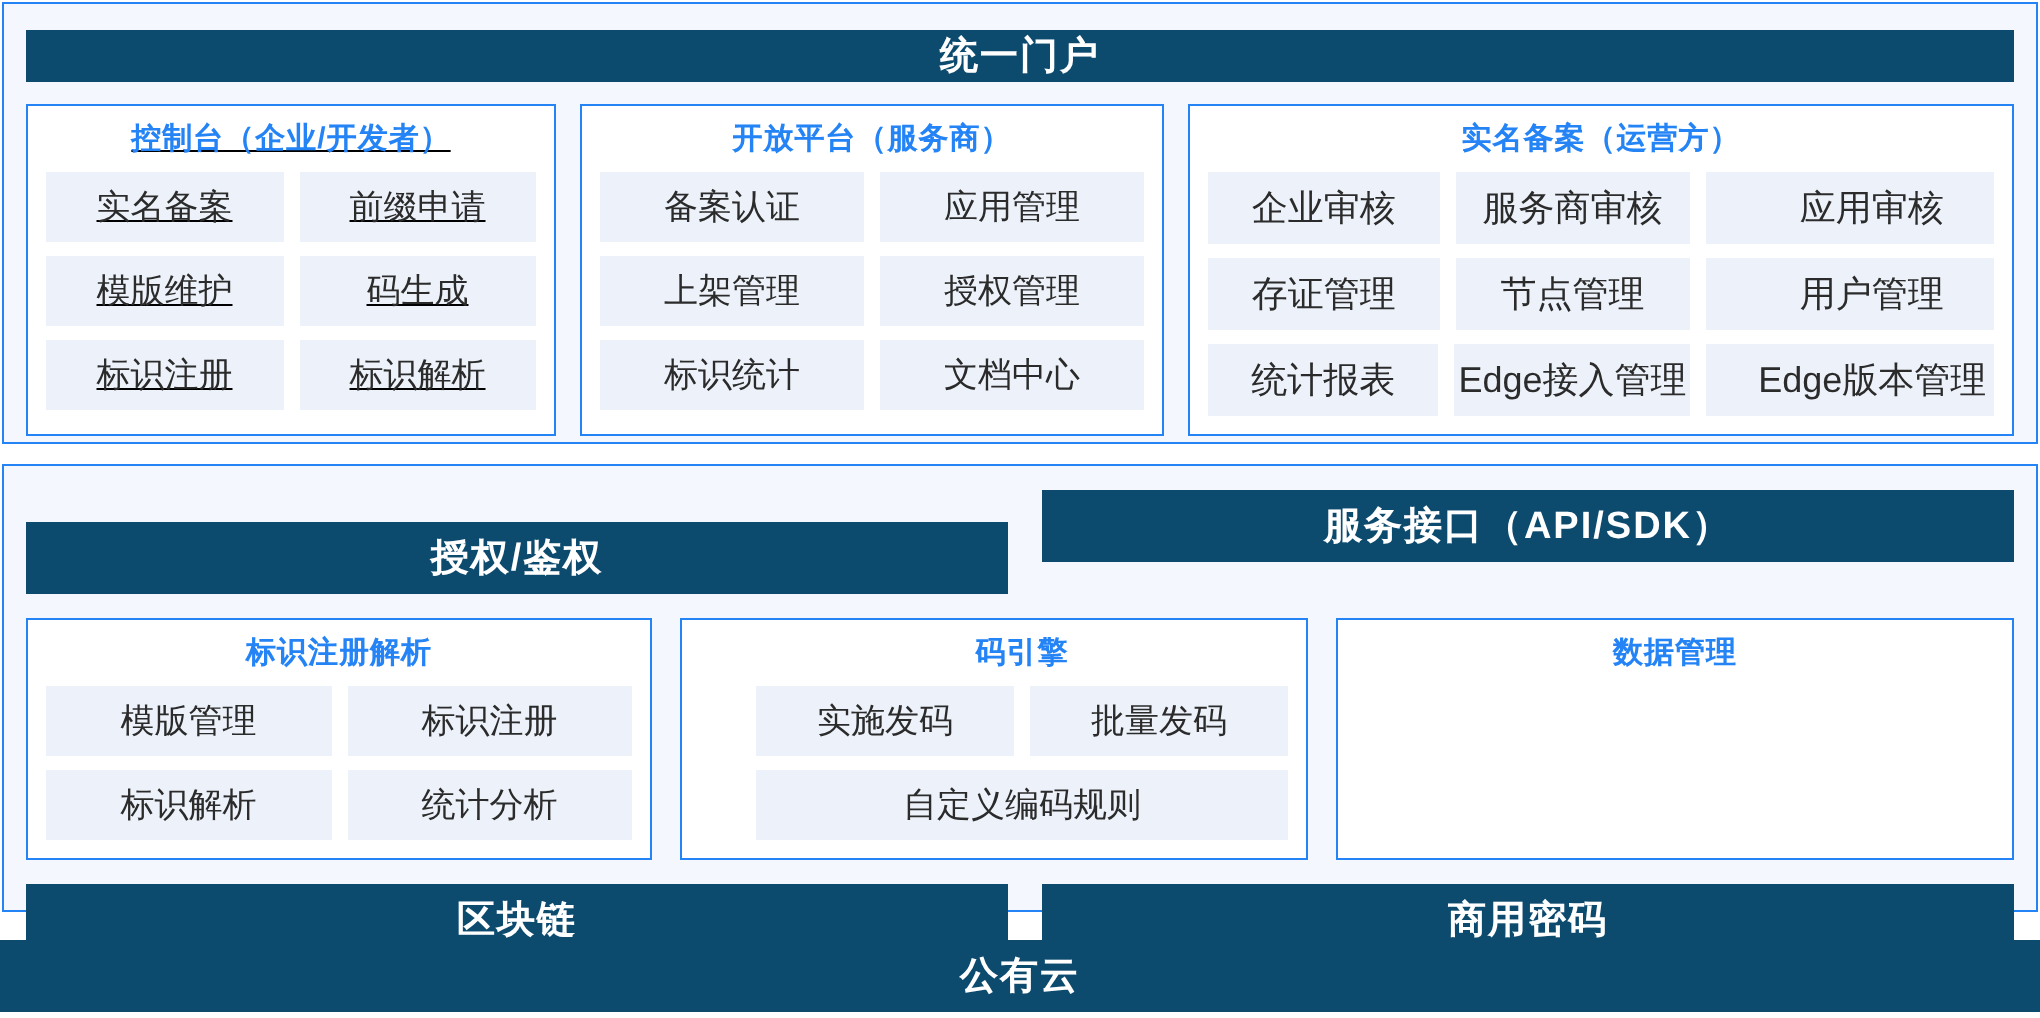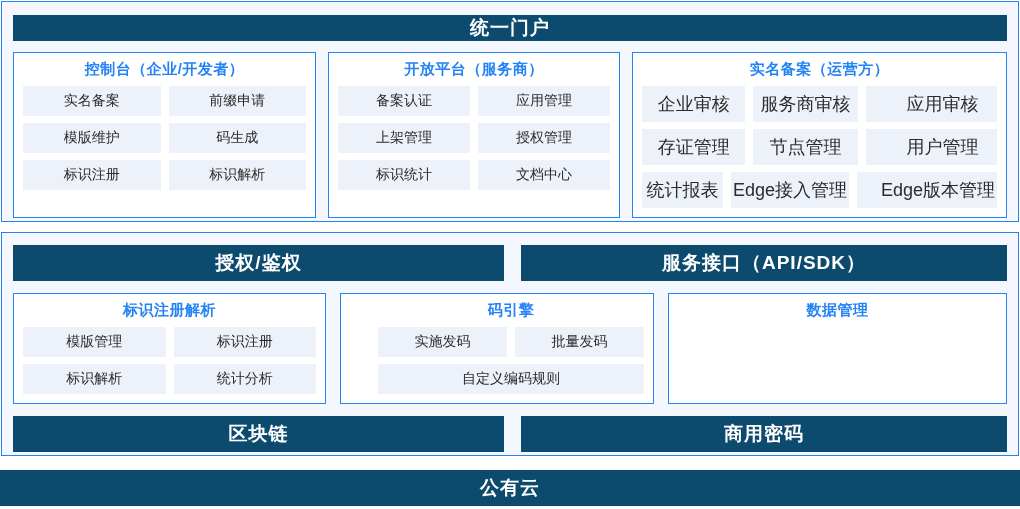--- a/index.html
+++ b/index.html
@@ -68,21 +68,21 @@
     gap: 7px;
     flex: 1;
   }
   .chip-row {
     display: flex;
     gap: 8px;
   }
   .chip {
     background: #edf2fa;
     color: #2b2b2b;
-    font-size: 14px;
+    font-size: 17px;
     text-align: center;
     padding: 6px 2px;
     white-space: nowrap;
     box-sizing: border-box;
     flex: 1;
     display: flex;
     align-items: center;
     justify-content: center;
   }
 
@@ -94,42 +94,42 @@
   }
   #portal-bar {
     height: 36px;
     margin-bottom: 11px;
   }
   #top-panels {
     display: flex;
     gap: 12px;
     flex: 1;
   }
-  #panel-console  { width: 303px; }
+  #panel-console  { width: 265px; text-decoration: underline; }
   #panel-open     { width: 292px; }
   #panel-ops      { flex: 1; }
 
   
   #panel-ops .chip-row .chip:nth-child(1) { flex: 1.02; }
   #panel-ops .chip-row .chip:nth-child(2) { flex: 1.03; }
   #panel-ops .chip-row .chip:nth-child(3) { flex: 1.08; padding-left: 24px; }
   #panel-ops .chip { font-size: 18px; }
 
   
   #mid-layer {
     margin: 10px 1px 0 1px;
     height: 224px;
     padding: 12px 11px 12px 11px;
   }
   #mid-top-bars, #mid-bottom-bars {
     display: flex;
     gap: 17px;
   }
   #mid-top-bars .bar, #mid-bottom-bars .bar { height: 36px; }
-  #bar-auth      { width: 491px; }
+  #bar-auth      { width: 491px; margin-top: 16px; }
   #bar-api       { flex: 1; }
   #bar-chain     { width: 491px; }
   #bar-crypto    { flex: 1; }
 
   #mid-panels {
     display: flex;
     gap: 14px;
     margin: 12px 0 12px 0;
     flex: 1;
   }

